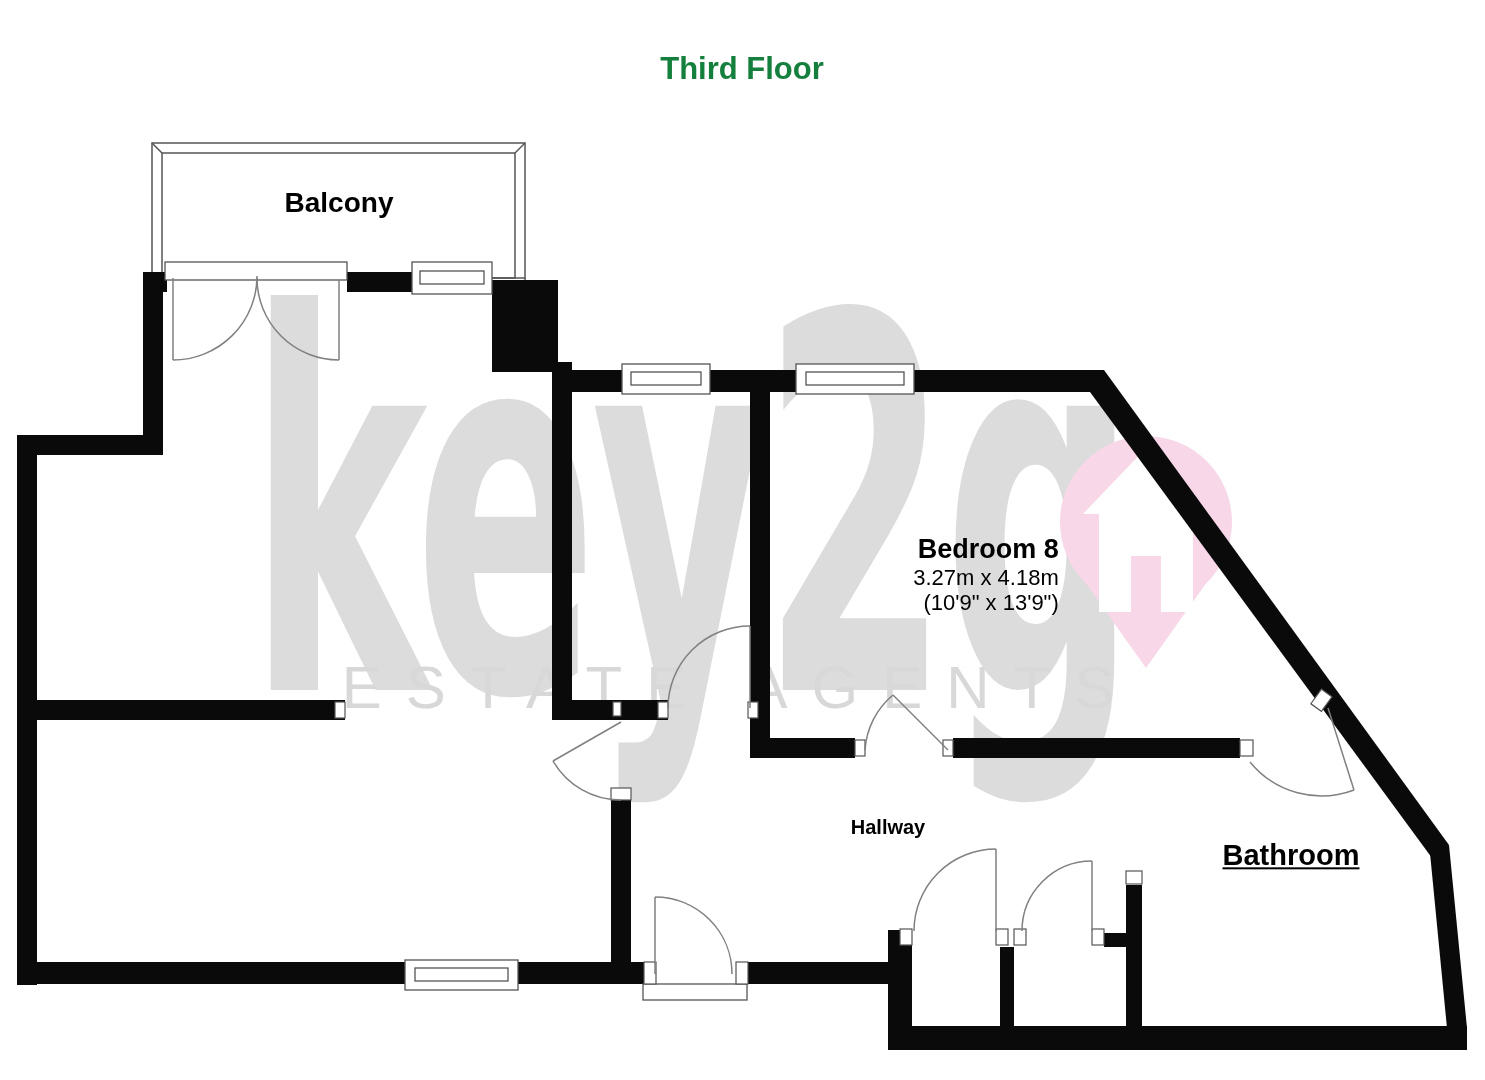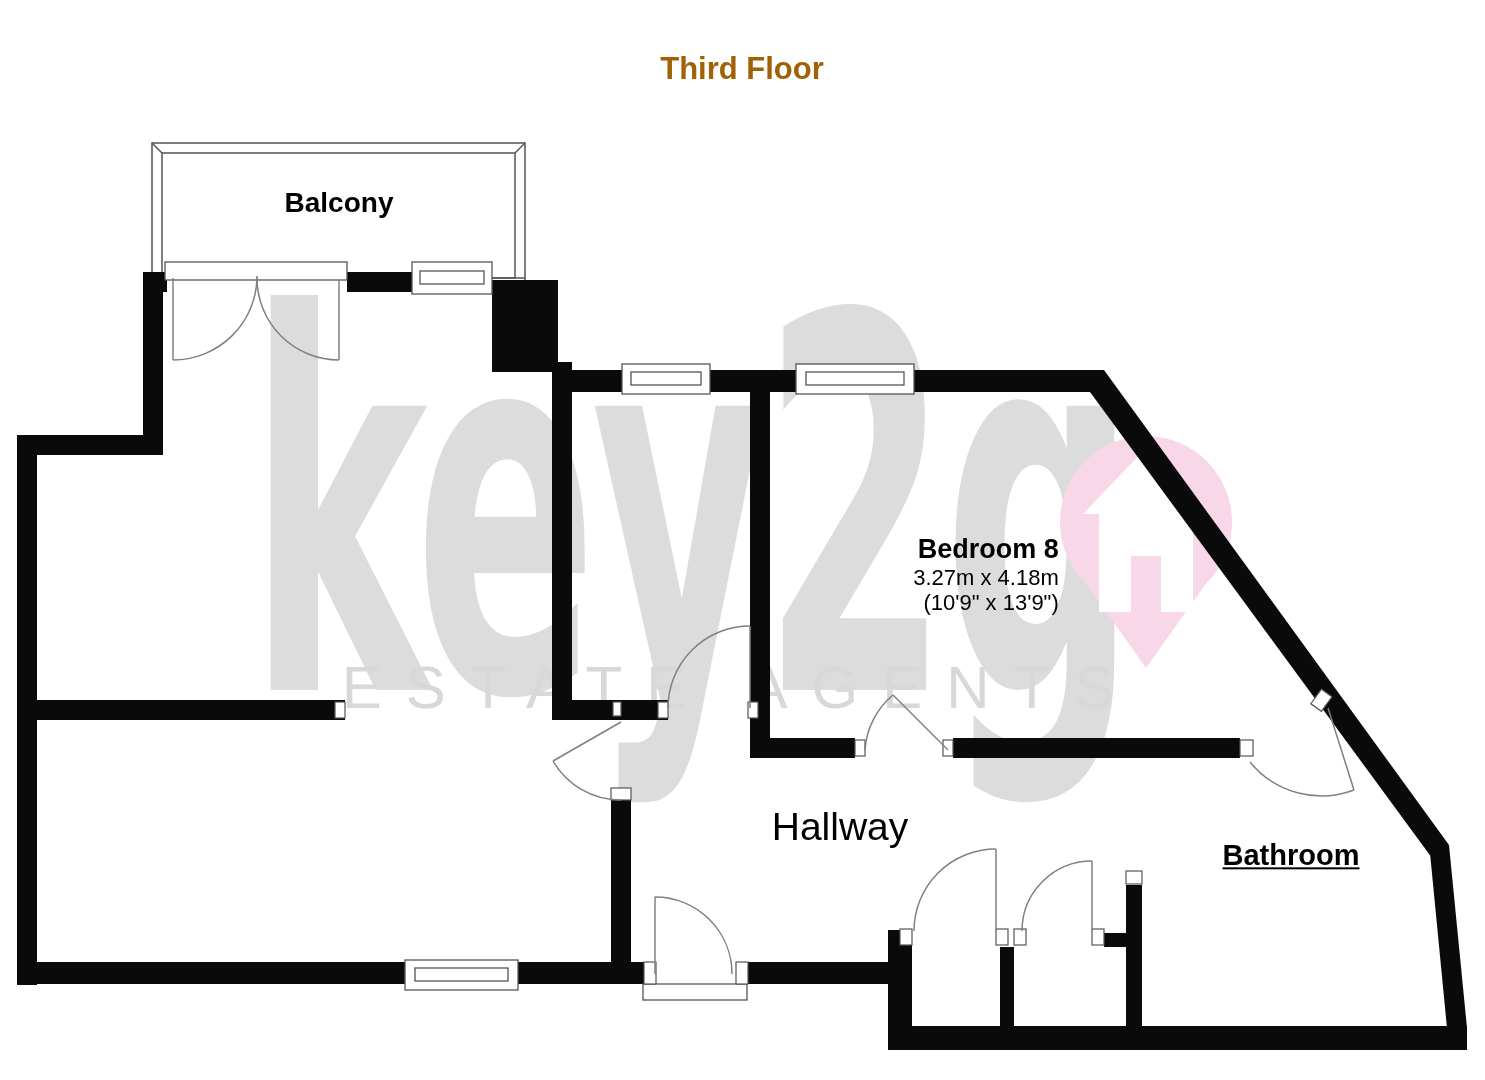--- a/index.html
+++ b/index.html
@@ -17,37 +17,37 @@
     text-align:right;
     color:#000;
     line-height:1.15;
     white-space:nowrap;
   }
   .room-name{font-weight:bold;}
   .room-dim{font-weight:normal;}
   #title-label{
     position:absolute;left:742px;top:69px;
     transform:translate(-50%,-50%);
-    font-size:31px;font-weight:bold;color:#a16207;
+    font-size:31px;font-weight:bold;color:#15803d;
     white-space:nowrap;
   }
   #balcony-label{left:339px;top:203px;font-size:28px;font-weight:bold;}
   #living-label{left:306px;top:477px;}
   #living-label .room-name{font-size:28px;width:180px;margin:0 auto;white-space:normal;}
   #living-label .room-dim{font-size:23px;}
   #bedroom2-label{left:666px;top:489px;}
   #bedroom2-label .room-name{font-size:23px;}
   #bedroom2-label .room-dim{font-size:20px;}
   #bedroom1-label{left:986px;top:575px;}
   #bedroom1-label .room-name{font-size:27px;}
   #bedroom1-label .room-dim{font-size:22px;}
   #kitchen-label{left:312px;top:828px;}
   #kitchen-label .room-name{font-size:29px;}
   #kitchen-label .room-dim{font-size:23px;}
-  #hallway-label{left:840px;top:827px;font-size:39px;font-weight:normal;}
+  #hallway-label{left:888px;top:827px;font-size:20px;font-weight:bold;}
   #bathroom-label{left:1291px;top:856px;font-size:29px;font-weight:bold;text-decoration:underline;}
   .wall{fill:#0a0a0a;stroke:none;}
   .thinline{stroke:#555;stroke-width:1.5;fill:none;}
   .doorline{stroke:#808080;stroke-width:1.5;fill:none;}
   .post{fill:#fff;stroke:#555;stroke-width:1.2;}
   .winframe{fill:#fff;stroke:#555;stroke-width:1.3;}
 </style>
 </head>
 <body>
 

